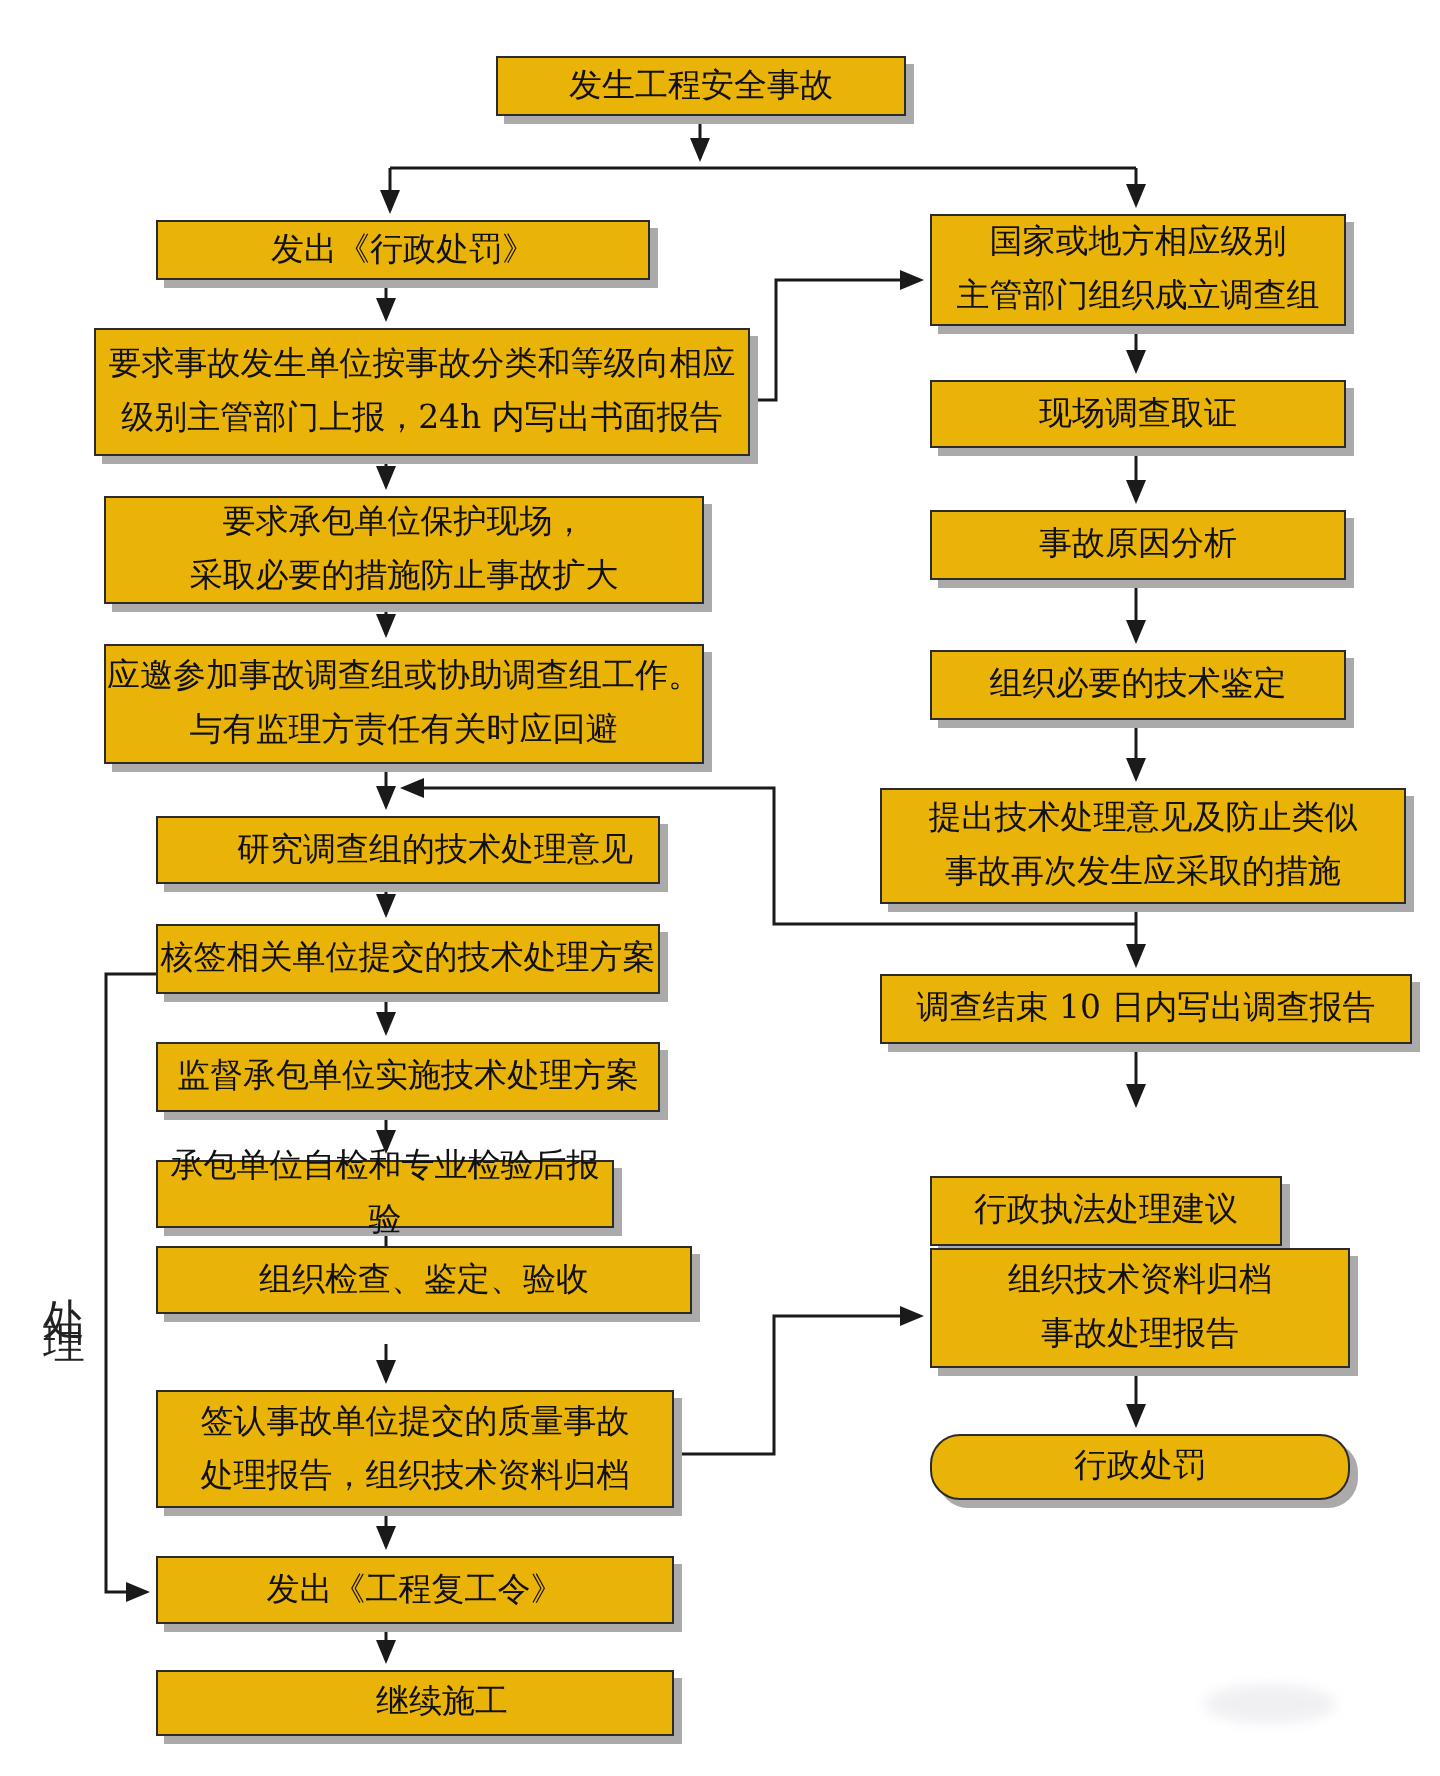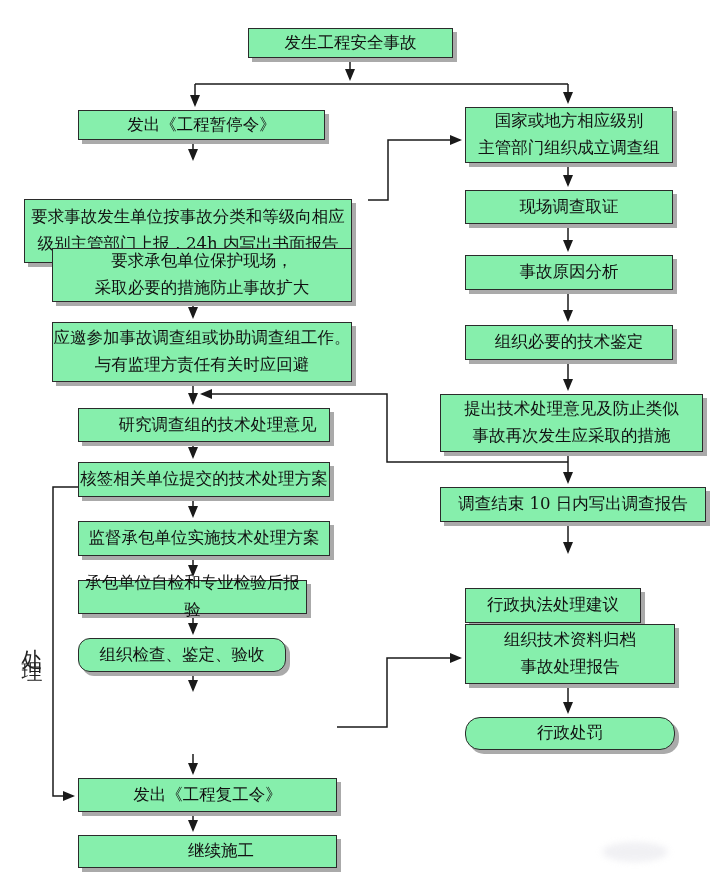--- a/index.html
+++ b/index.html
@@ -10,21 +10,21 @@
     font-family:"DejaVu Serif","Liberation Serif",serif;
     overflow:hidden;
   }
   #connectors{
     position:absolute;left:0;top:0;width:720px;height:888px;
     pointer-events:none;
   }
   .node{
     position:absolute;
     box-sizing:border-box;
-    background:#86efac;
+    background:#eab308;
     border:1.6px solid #2b2b2b;
     box-shadow:4px 4px 0 0 #aaaaaa;
     display:flex;align-items:center;justify-content:center;
     text-align:center;
     white-space:pre-line;
     font-size:16.5px;
     line-height:1.62;
     color:#111;
     z-index:2;
   }
@@ -83,32 +83,34 @@
     <path class="conn" d="M568,684 L568,712" marker-end="url(#arr)"></path>
 
     <path class="conn" d="M368,200 L388,200 L388,140 L460,140" marker-end="url(#arr)"></path>
     <path class="conn" d="M568,462 L387,462 L387,394 L202,394" marker-end="url(#arr)"></path>
     <path class="conn" d="M78,487 L53,487 L53,796 L73,796" marker-end="url(#arr)"></path>
     <path class="conn" d="M337,727 L387,727 L387,658 L460,658" marker-end="url(#arr)"></path>
   </svg>
 
   <div class="node" style="left:248px;top:28px;width:205px;height:30px;">发生工程安全事故</div>
 
-  <div class="node" style="left:78px;top:110px;width:247px;height:30px;">发出《工程暂停令》</div>
-  <div class="node" style="left:24px;top:164px;width:328px;height:64px;margin-top:35px;">要求事故发生单位按事故分类和等级向相应
+  <div class="node" style="left:78px;top:110px;width:247px;height:30px;">发出《行政处罚》</div>
+  <div class="node" style="left:47px;top:164px;width:328px;height:64px;">要求事故发生单位按事故分类和等级向相应
 级别主管部门上报，24h 内写出书面报告</div>
   <div class="node" style="left:52px;top:248px;width:300px;height:54px;">要求承包单位保护现场，
 采取必要的措施防止事故扩大</div>
   <div class="node" style="left:52px;top:322px;width:300px;height:60px;">应邀参加事故调查组或协助调查组工作。
 与有监理方责任有关时应回避</div>
   <div class="node" style="left:78px;top:408px;width:252px;height:34px;padding-left:27px;">研究调查组的技术处理意见</div>
   <div class="node" style="left:78px;top:462px;width:252px;height:35px;">核签相关单位提交的技术处理方案</div>
   <div class="node" style="left:78px;top:521px;width:252px;height:35px;">监督承包单位实施技术处理方案</div>
   <div class="node" style="left:78px;top:580px;width:229px;height:34px;">承包单位自检和专业检验后报验</div>
-  <div class="node" style="left:78px;top:638px;width:208px;height:34px;border-radius:12px;">组织检查、鉴定、验收</div>
+  <div class="node" style="left:78px;top:623px;width:268px;height:34px;">组织检查、鉴定、验收</div>
+  <div class="node" style="left:78px;top:695px;width:259px;height:59px;">签认事故单位提交的质量事故
+处理报告，组织技术资料归档</div>
   <div class="node" style="left:78px;top:778px;width:259px;height:34px;">发出《工程复工令》</div>
   <div class="node" style="left:78px;top:835px;width:259px;height:33px;padding-left:27px;">继续施工</div>
 
   <div class="node" style="left:465px;top:107px;width:208px;height:56px;">国家或地方相应级别
 主管部门组织成立调查组</div>
   <div class="node" style="left:465px;top:190px;width:208px;height:34px;">现场调查取证</div>
   <div class="node" style="left:465px;top:325px;width:208px;height:35px;">组织必要的技术鉴定</div>
   <div class="node" style="left:465px;top:255px;width:208px;height:35px;">事故原因分析</div>
   <div class="node" style="left:440px;top:394px;width:263px;height:58px;">提出技术处理意见及防止类似
 事故再次发生应采取的措施</div>

